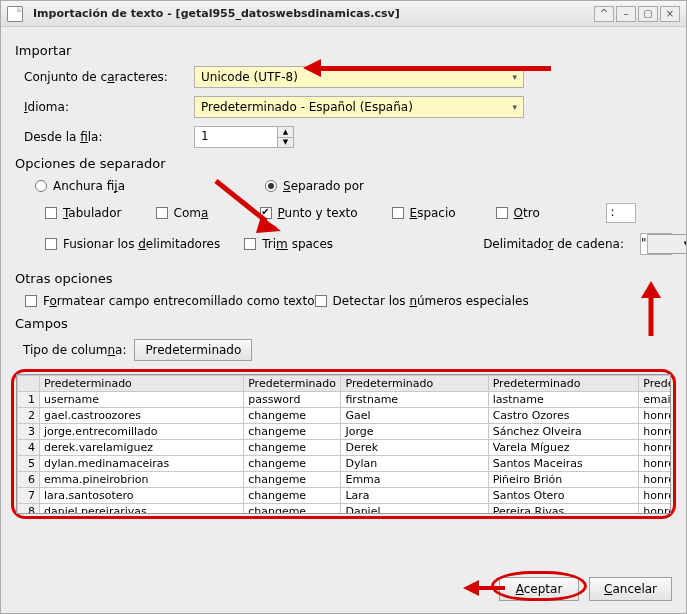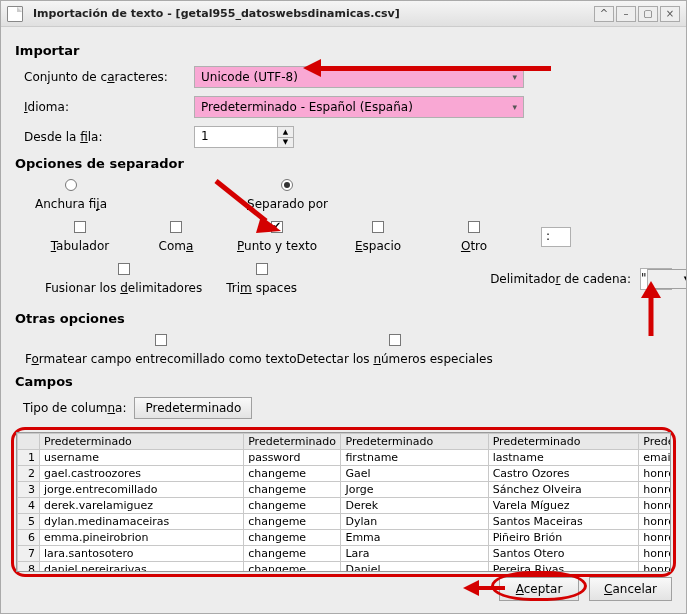--- a/index.html
+++ b/index.html
@@ -54,74 +54,74 @@
     background: #eee;
     font-size: 10px;
     display:flex; align-items:center; justify-content:center;
     color: #555;
     cursor: pointer;
   }
   .content {
     padding: 10px 14px 10px 14px;
   }
   .section-title {
-    font-weight: bold;
+    font-weight: normal;
     font-size: 13px;
     margin: 6px 0 8px 0;
   }
   .row { display:flex; align-items:center; margin-bottom:8px; }
   .label-col { width: 170px; margin-left: 9px; }
   .ul { text-decoration: underline; text-decoration-skip-ink: none; }
   .combo, .input {
-    background: #f9a8d4;
+    background: #fef9c3;
     border: 1px solid #b0b0b0;
     height: 22px;
     padding: 2px 6px;
     display:flex; align-items:center;
   }
   .combo { width: 330px; justify-content: space-between; }
   .combo .arrow { font-size: 9px; color:#555; margin-left:6px; }
   .spinner {
     display:flex; align-items:stretch;
     width: 100px;
     height: 22px;
     border: 1px solid #b0b0b0;
     background:#fff;
   }
   .spinner .val { flex:1; padding:2px 6px; }
   .spinner .btns { display:flex; flex-direction:column; width:16px; border-left:1px solid #b0b0b0;}
   .spinner .btns div { flex:1; display:flex; align-items:center; justify-content:center; font-size:7px; background:#eee; cursor:pointer; }
   .spinner .btns div:first-child { border-bottom:1px solid #b0b0b0; }
 
   .radio-row { display:flex; gap: 140px; padding-left: 20px; margin-bottom:10px; }
-  .radio, .check { display:flex; align-items:center; gap:6px;flex-direction:column; }
+  .radio, .check { display:flex; align-items:center; gap:6px; }
   .radio .dot {
     width:12px; height:12px; border-radius:50%;
     border:1px solid #777; background:#fff;
     display:flex; align-items:center; justify-content:center;
   }
   .radio.checked .dot::after {
     content:""; width:6px; height:6px; border-radius:50%; background:#333;
   }
   .check .box {
     width:12px; height:12px; border:1px solid #777; background:#fff;
     display:flex; align-items:center; justify-content:center;
     font-size:10px; line-height:1;
   }
   .check.checked .box::after { content:"✔"; font-size:10px; color:#000; position:relative; top:-1px; }
 
-  .sep-grid { display:flex; flex-wrap:wrap; padding-left:30px; gap: 10px 26px; align-items:center; }
+  .sep-grid { display:flex; flex-wrap:wrap; padding-left:30px; gap: 10px 34px; align-items:center; }
   .sep-grid .check { min-width: 70px; }
 
   .other-input {
     width: 30px; height:20px; border:1px solid #b0b0b0; background:#fff;
     padding:1px 4px; margin-left: 6px;
   }
   .string-delim-wrap {
-    display:flex; align-items:center; gap:9px; margin-left:auto;
+    display:flex; align-items:center; gap:16px; margin-left:auto;
   }
   .delim-combo {
     display:flex; width:32px; height:22px; border:1px solid #b0b0b0; background:#fff;
   }
   .delim-combo .val { flex:1; text-align:center; padding-top:2px; }
   .delim-combo .btn { width:14px; border-left:1px solid #b0b0b0; background:#eee; display:flex; align-items:center; justify-content:center; font-size:7px; }
 
   .row2 { display:flex; align-items:center; padding-left:30px; margin-top:10px; gap: 24px;}
 
   .col-type-row { display:flex; align-items:center; gap:8px; padding-left:8px; margin:6px 0 8px 0;}

